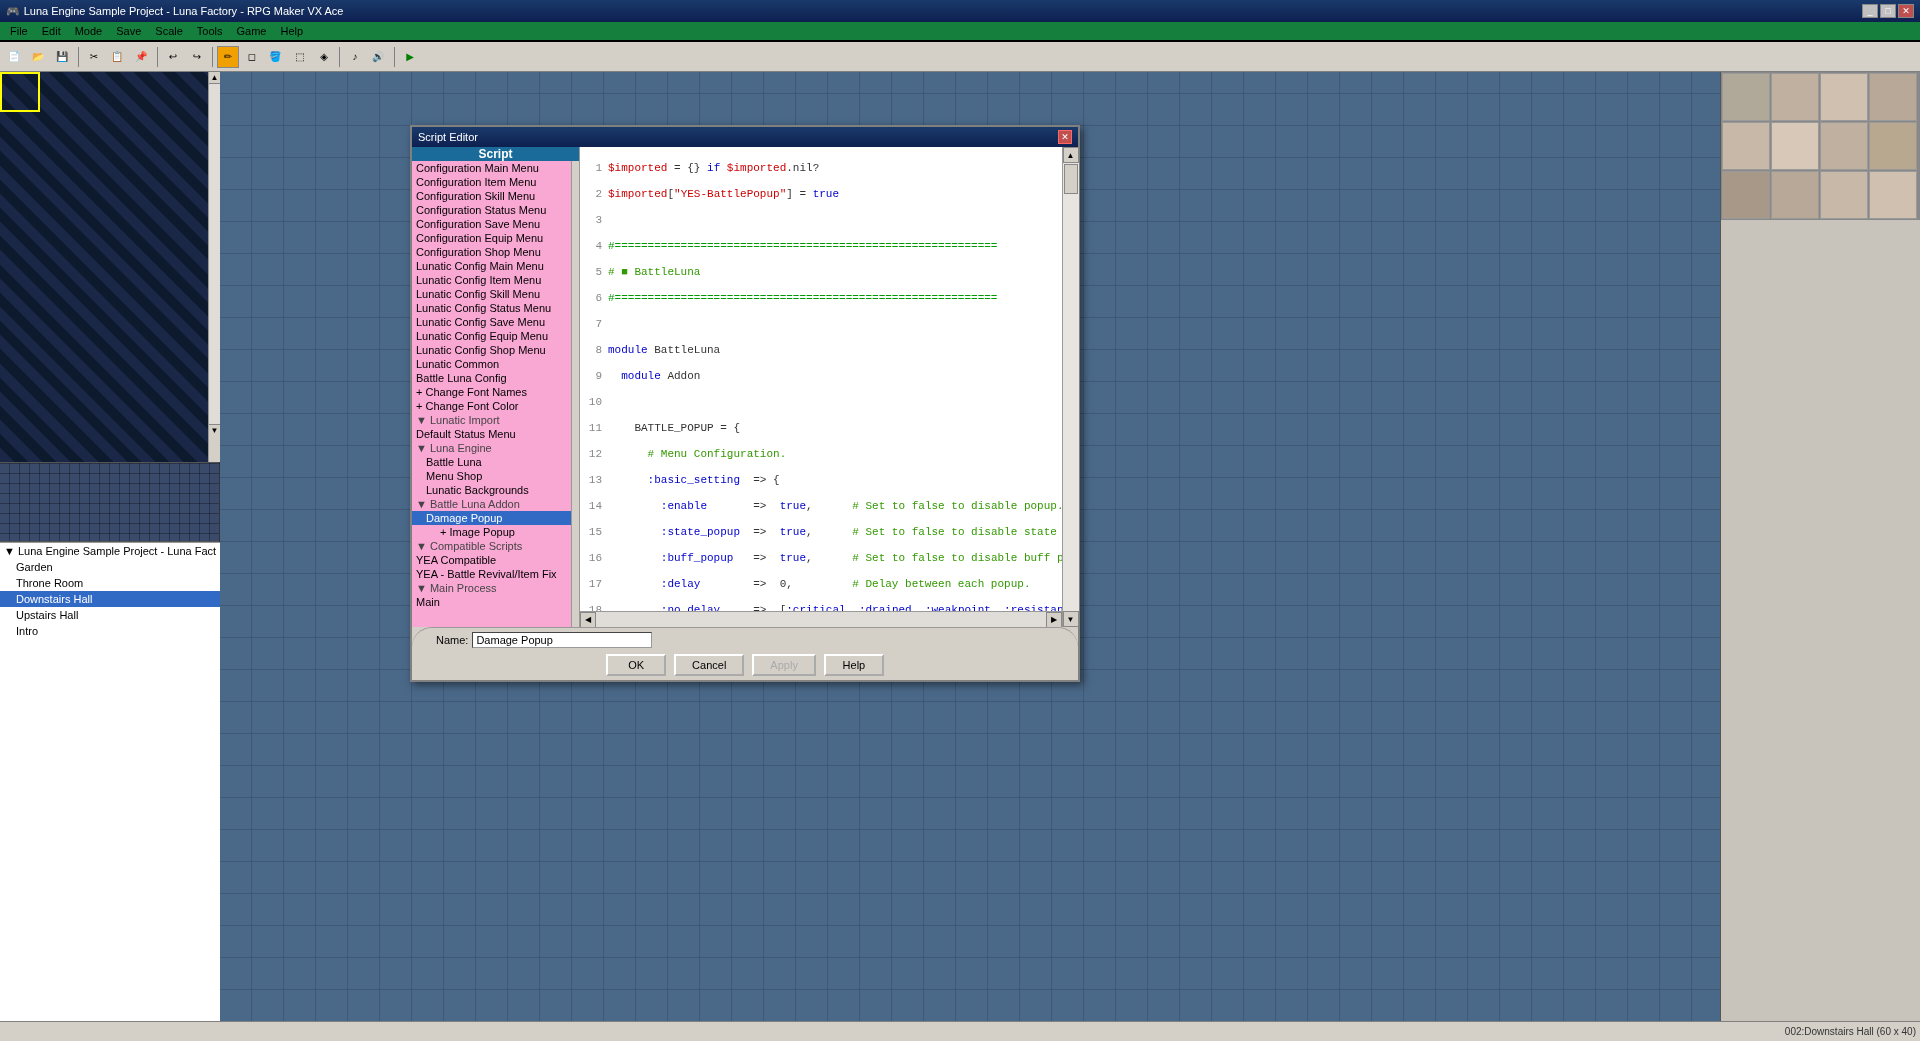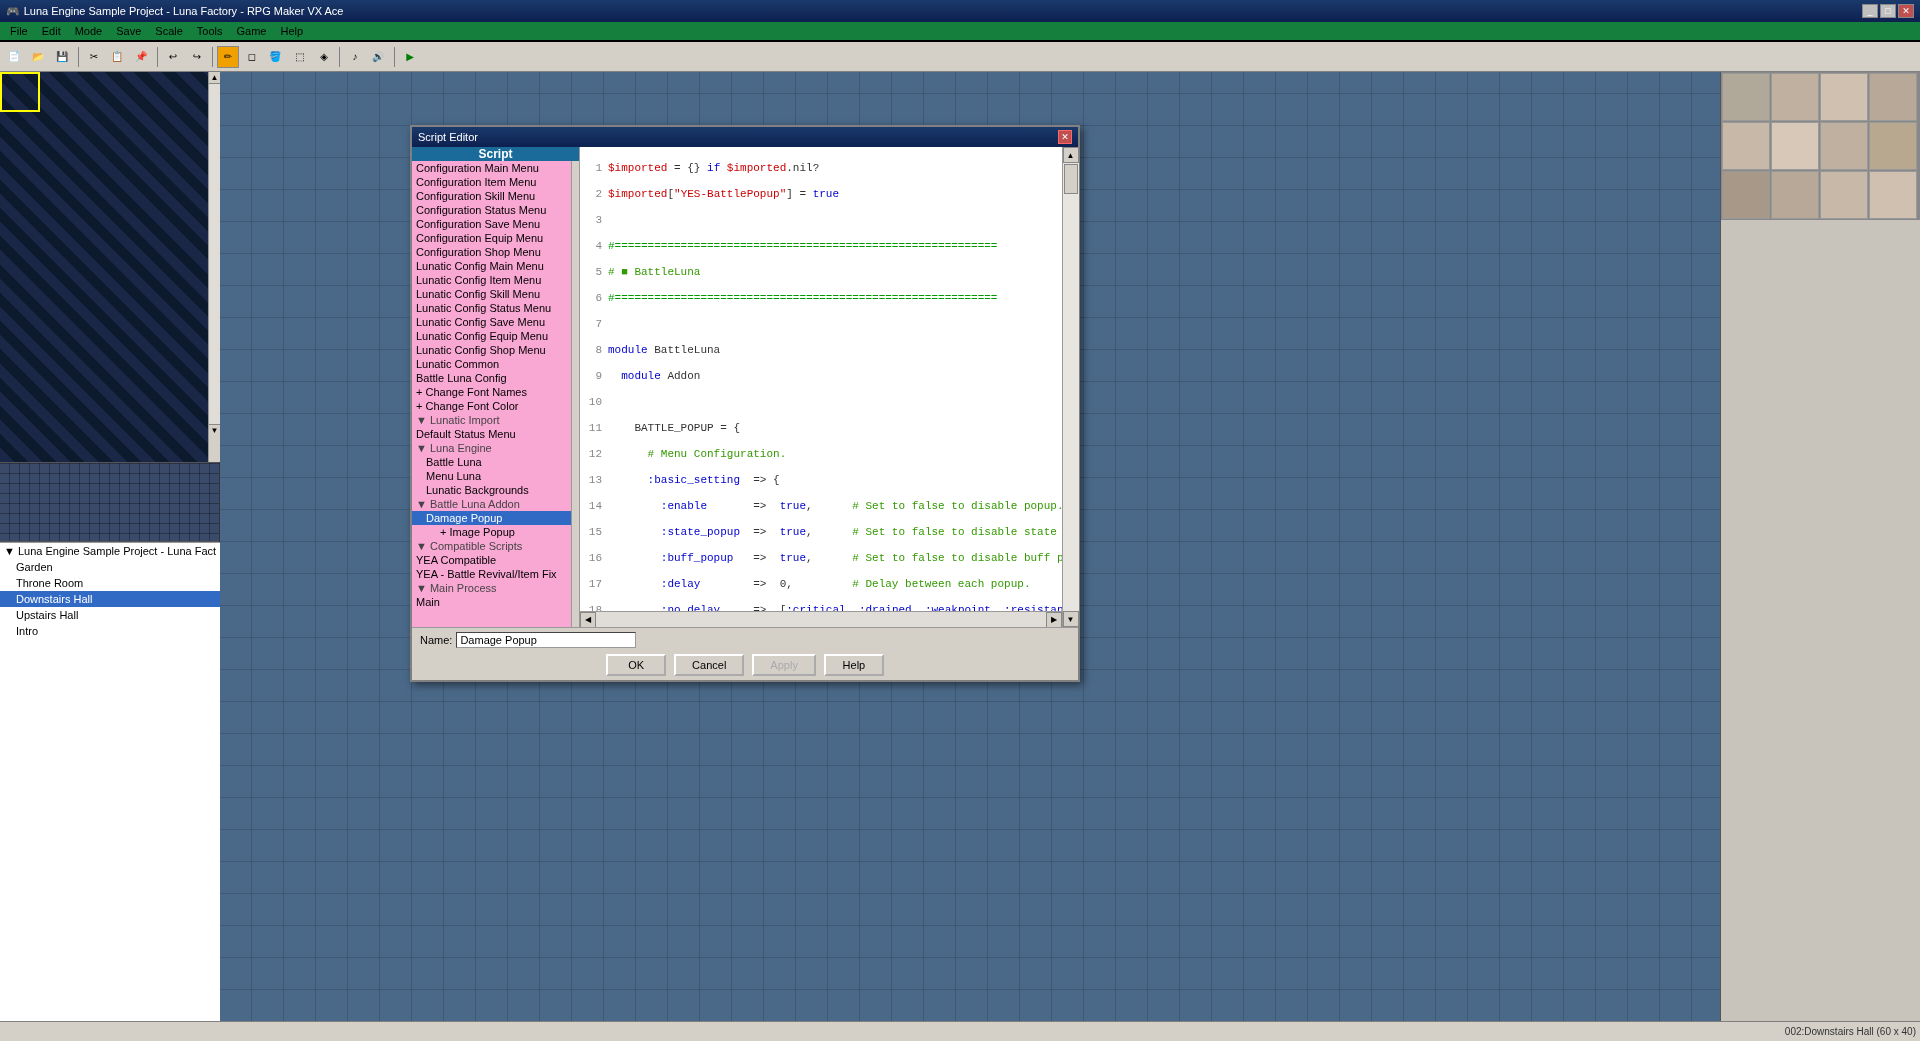--- a/index.html
+++ b/index.html
@@ -283,22 +283,23 @@
     .scroll-thumb {
       width: 14px;
       height: 30px;
       background: #d4d0c8;
       border: 1px solid #888;
       margin: 1px auto;
     }
 
     
     #script-editor-footer {
-      padding: 4px 8px;
+      padding: 4px 24px;
       border-top: 1px solid #999;
+      border-radius: 20px;
     }
     #name-row {
       display: flex;
       align-items: center;
       gap: 4px;
       margin-bottom: 6px;
     }
     #name-input {
       border: 1px inset #999;
       background: white;
@@ -487,21 +488,21 @@
         <div class="script-item">Lunatic Config Equip Menu</div>
         <div class="script-item">Lunatic Config Shop Menu</div>
         <div class="script-item">Lunatic Common</div>
         <div class="script-item">Battle Luna Config</div>
         <div class="script-item">+ Change Font Names</div>
         <div class="script-item">+ Change Font Color</div>
         <div class="script-item section-header">▼ Lunatic Import</div>
         <div class="script-item">Default Status Menu</div>
         <div class="script-item section-header">▼ Luna Engine</div>
         <div class="script-item indent">Battle Luna</div>
-        <div class="script-item indent">Menu Luna</div>
+        <div class="script-item indent">Menu Shop</div>
         <div class="script-item indent">Lunatic Backgrounds</div>
         <div class="script-item section-header">▼ Battle Luna Addon</div>
         <div class="script-item indent selected">Damage Popup</div>
         <div class="script-item indent2">+ Image Popup</div>
         <div class="script-item section-header">▼ Compatible Scripts</div>
         <div class="script-item">YEA Compatible</div>
         <div class="script-item">YEA - Battle Revival/Item Fix</div>
         <div class="script-item section-header">▼ Main Process</div>
         <div class="script-item">Main</div>
       </div>

